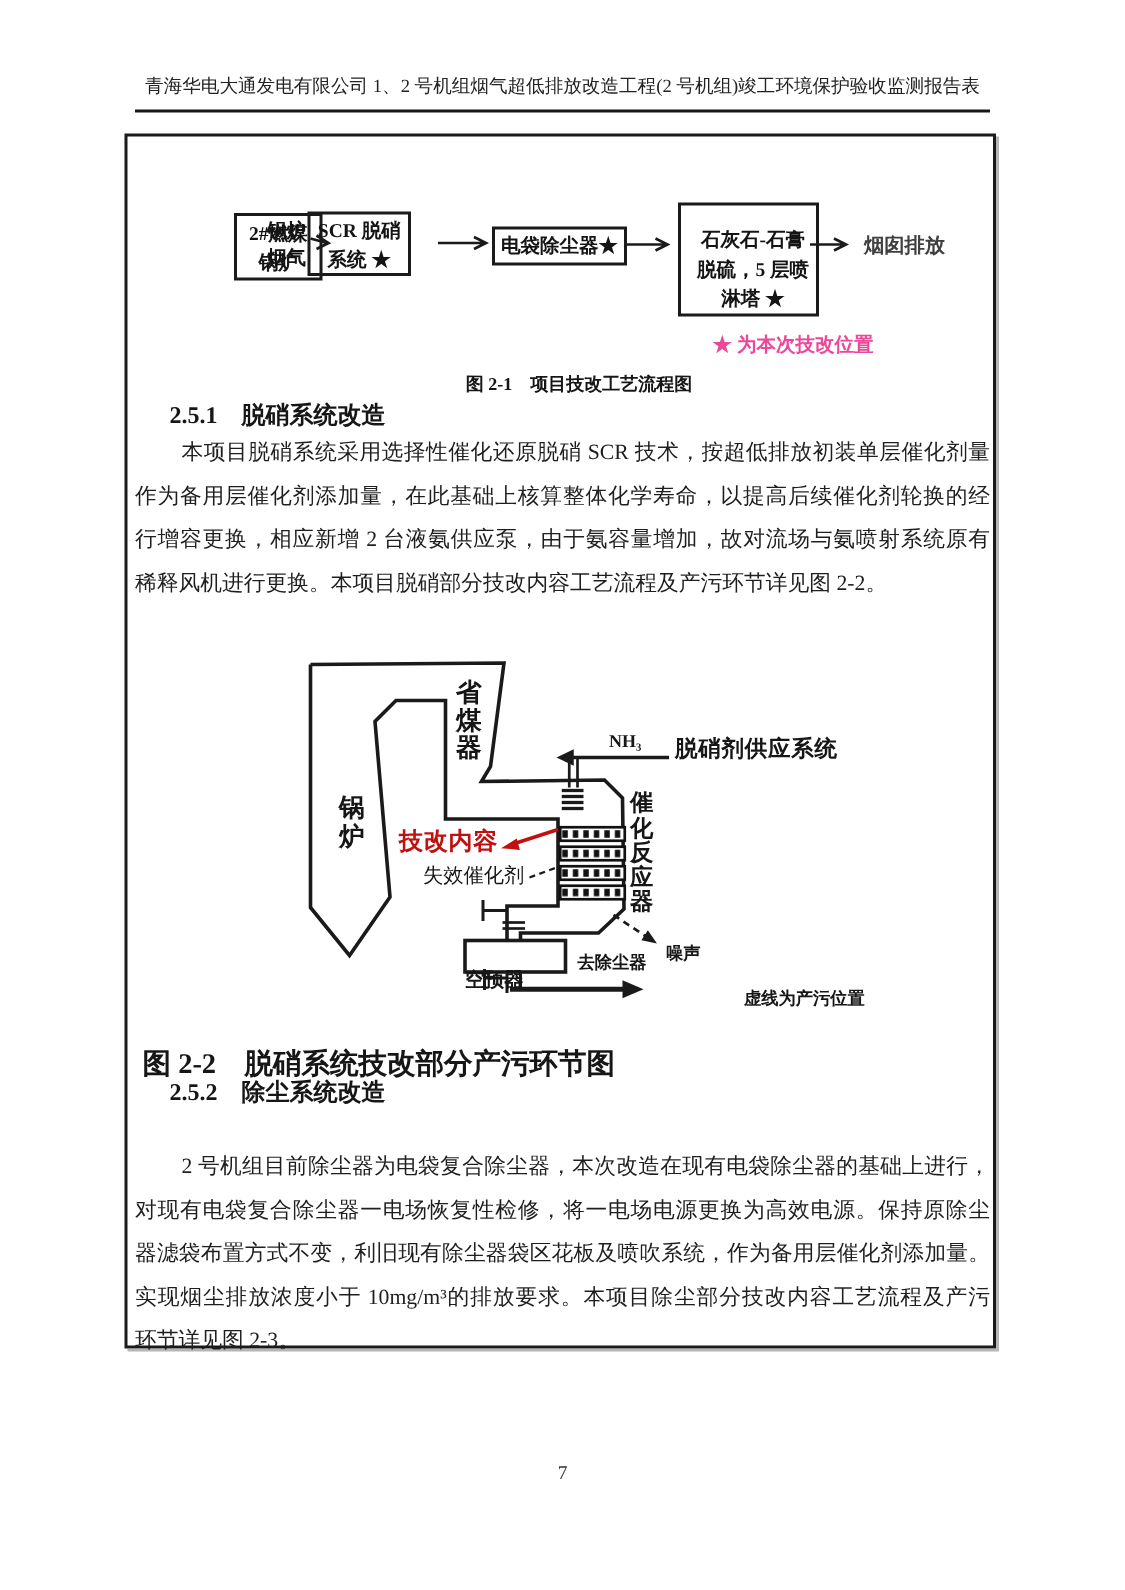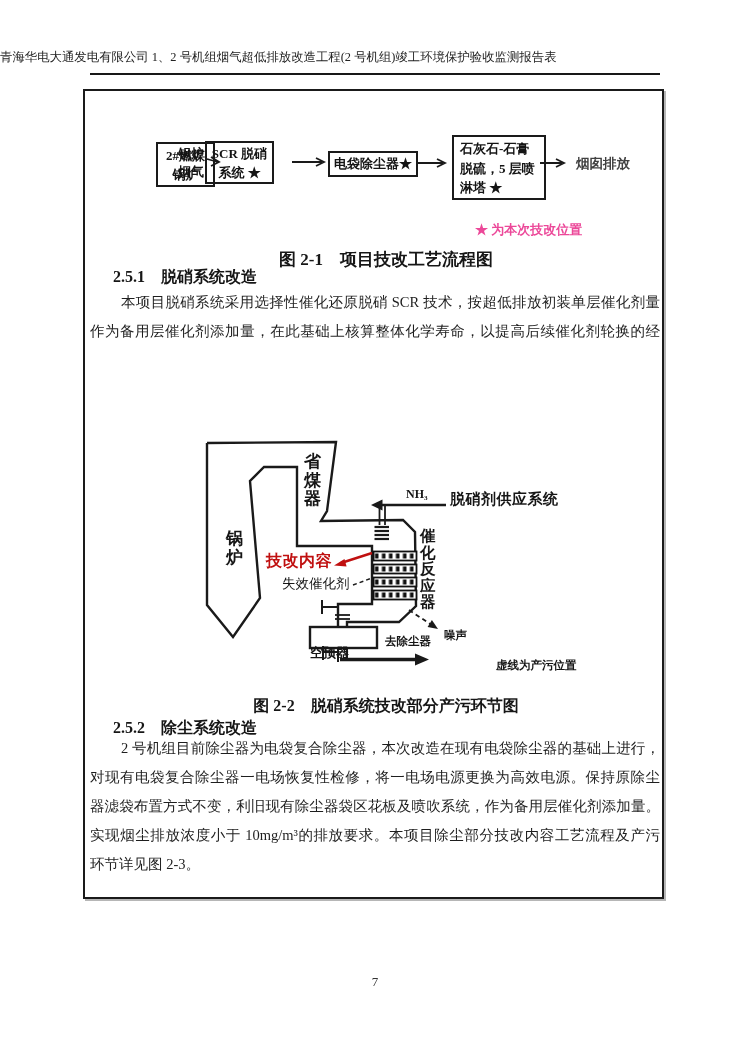--- a/index.html
+++ b/index.html
@@ -9,21 +9,21 @@
   .ws{white-space:pre;}
   .line{height:29px;line-height:29px;font-size:14.5px;overflow:hidden;}
   .just{text-align:justify;text-align-last:justify;}
   .fcbox{border:2px solid #1a1a1a;font-weight:700;font-size:13px;text-align:center;white-space:pre-line;color:#141414;}
   .fig-label{color:#161616;}
   svg{position:absolute;left:0;top:0;}
 </style>
 </head>
 <body>
 
-<div class="abs" style="left:0;top:49px;width:750px;text-align:left;font-size:12.4px;color:#222;">青海华电大通发电有限公司 1、2 号机组烟气超低排放改造工程(2 号机组)竣工环境保护验收监测报告表</div>
+<div class="abs" style="left:0;top:49px;width:750px;text-align:center;font-size:12.4px;color:#222;">青海华电大通发电有限公司 1、2 号机组烟气超低排放改造工程(2 号机组)竣工环境保护验收监测报告表</div>
 <div class="abs" style="left:90px;top:73px;width:570px;height:2px;background:#181818;"></div>
 
 <div class="abs" style="left:83px;top:89px;width:577px;height:806px;border:2.5px solid #1a1a1a;box-shadow:2px 2px 0 rgba(110,110,110,0.5);"></div>
 
 <svg width="750" height="1060" viewBox="0 0 750 1060">
   <defs>
     <pattern id="cat" x="373.5" y="551.5" width="7" height="13" patternUnits="userSpaceOnUse">
       <rect width="7" height="13" fill="#fff"></rect>
       <rect x="1.4" y="2" width="3.6" height="5" fill="#111"></rect>
     </pattern>
@@ -91,32 +91,34 @@
   </g>
 </svg>
 
 <div class="abs fcbox" style="left:113px;top:142px;width:55px;height:39px;line-height:19px;padding-top:2px;margin-left:43px;">2#燃煤
 锅炉</div>
 <div class="abs pre" style="left:172px;top:145px;width:38px;text-align:center;font-weight:700;font-size:13px;line-height:18px;color:#141414;">锅炉
 烟气</div>
 <div class="abs fcbox" style="left:205px;top:141px;width:65px;height:37px;line-height:18.5px;padding-top:2px;">SCR 脱硝
 系统 ★</div>
 <div class="abs fcbox" style="left:328px;top:151px;width:86px;height:22px;line-height:22px;">电袋除尘器★</div>
-<div class="abs fcbox" style="left:452px;top:135px;width:84px;height:59px;line-height:19.5px;padding-top:2px;text-align:left;padding-left:6px;">石灰石-石膏
+<div class="abs fcbox" style="left:452px;top:135px;width:84px;height:59px;line-height:19.5px;padding-top:13px;text-align:center;padding-left:6px;">石灰石-石膏
 脱硫，5 层喷
 淋塔 ★</div>
 <div class="abs" style="left:576px;top:155px;font-weight:700;font-size:13.5px;color:#404040;">烟囱排放</div>
 <div class="abs ws" style="left:475px;top:221px;font-weight:700;font-size:13px;color:#ec4899;">★ 为本次技改位置</div>
 
-<div class="abs ws" style="left:95px;top:248px;width:582px;text-align:center;font-weight:700;font-size:17px;color:#161616;">图 2-1　项目技改工艺流程图</div>
+<div class="abs ws" style="left:95px;top:248px;width:582px;text-align:center;font-weight:700;font-size:12px;color:#161616;">图 2-1　项目技改工艺流程图</div>
 
 <div class="abs ws" style="left:113px;top:267px;font-weight:700;font-size:16px;color:#161616;">2.5.1　脱硝系统改造</div>
 <div class="abs" style="left:90px;top:288px;width:570px;">
   <div class="line just" style="text-indent:31px;">本项目脱硝系统采用选择性催化还原脱硝 SCR 技术，按超低排放初装单层催化剂量</div>
   <div class="line just">作为备用层催化剂添加量，在此基础上核算整体化学寿命，以提高后续催化剂轮换的经</div>
+  <div class="line just">行增容更换，相应新增 2 台液氨供应泵，由于氨容量增加，故对流场与氨喷射系统原有</div>
+  <div class="line">稀释风机进行更换。本项目脱硝部分技改内容工艺流程及产污环节详见图 2-2。</div>
 </div>
 
 <div class="abs pre fig-label" style="left:226px;top:530px;font-size:17px;font-weight:600;line-height:18.5px;">锅
 炉</div>
 <div class="abs pre fig-label" style="left:304px;top:453px;font-size:17px;font-weight:600;line-height:18.5px;">省
 煤
 器</div>
 <div class="abs fig-label" style="left:406px;top:487px;font-size:12px;font-weight:600;">NH₃</div>
 <div class="abs fig-label" style="left:450px;top:490px;font-size:15px;font-weight:600;letter-spacing:0.5px;">脱硝剂供应系统</div>
 <div class="abs pre fig-label" style="left:420px;top:528px;font-size:15.5px;font-weight:600;line-height:16.5px;">催
@@ -124,24 +126,24 @@
 反
 应
 器</div>
 <div class="abs" style="left:266px;top:551px;font-size:16px;font-weight:700;color:#c01010;letter-spacing:0.5px;">技改内容</div>
 <div class="abs fig-label" style="left:282px;top:575px;font-size:13.5px;font-weight:500;">失效催化剂</div>
 <div class="abs fig-label" style="left:310px;top:629px;width:44px;text-align:left;font-size:13px;font-weight:700;line-height:17px;margin-top:15px;">空预器</div>
 <div class="abs fig-label" style="left:385px;top:634px;font-size:11.5px;font-weight:600;">去除尘器</div>
 <div class="abs fig-label" style="left:444px;top:628px;font-size:11.5px;font-weight:700;">噪声</div>
 <div class="abs fig-label" style="left:496px;top:658px;font-size:11.5px;font-weight:600;">虚线为产污位置</div>
 
-<div class="abs ws" style="left:95px;top:696px;width:582px;text-align:center;font-weight:700;font-size:16px;color:#161616;">图 2-2　脱硝系统技改部分产污环节图</div>
+<div class="abs ws" style="left:95px;top:696px;width:582px;text-align:left;font-weight:700;font-size:19px;color:#161616;">图 2-2　脱硝系统技改部分产污环节图</div>
 
 <div class="abs ws" style="left:113px;top:718px;font-weight:700;font-size:16px;color:#161616;">2.5.2　除尘系统改造</div>
-<div class="abs" style="left:90px;top:734px;width:570px;">
+<div class="abs" style="left:90px;top:764px;width:570px;">
   <div class="line just" style="text-indent:31px;">2 号机组目前除尘器为电袋复合除尘器，本次改造在现有电袋除尘器的基础上进行，</div>
   <div class="line just">对现有电袋复合除尘器一电场恢复性检修，将一电场电源更换为高效电源。保持原除尘</div>
   <div class="line just">器滤袋布置方式不变，利旧现有除尘器袋区花板及喷吹系统，作为备用层催化剂添加量。</div>
   <div class="line just">实现烟尘排放浓度小于 10mg/m³的排放要求。本项目除尘部分技改内容工艺流程及产污</div>
   <div class="line">环节详见图 2-3。</div>
 </div>
 
 <div class="abs" style="left:0;top:974px;width:750px;text-align:center;font-size:13px;color:#333;">7</div>
 
 </body></html>

